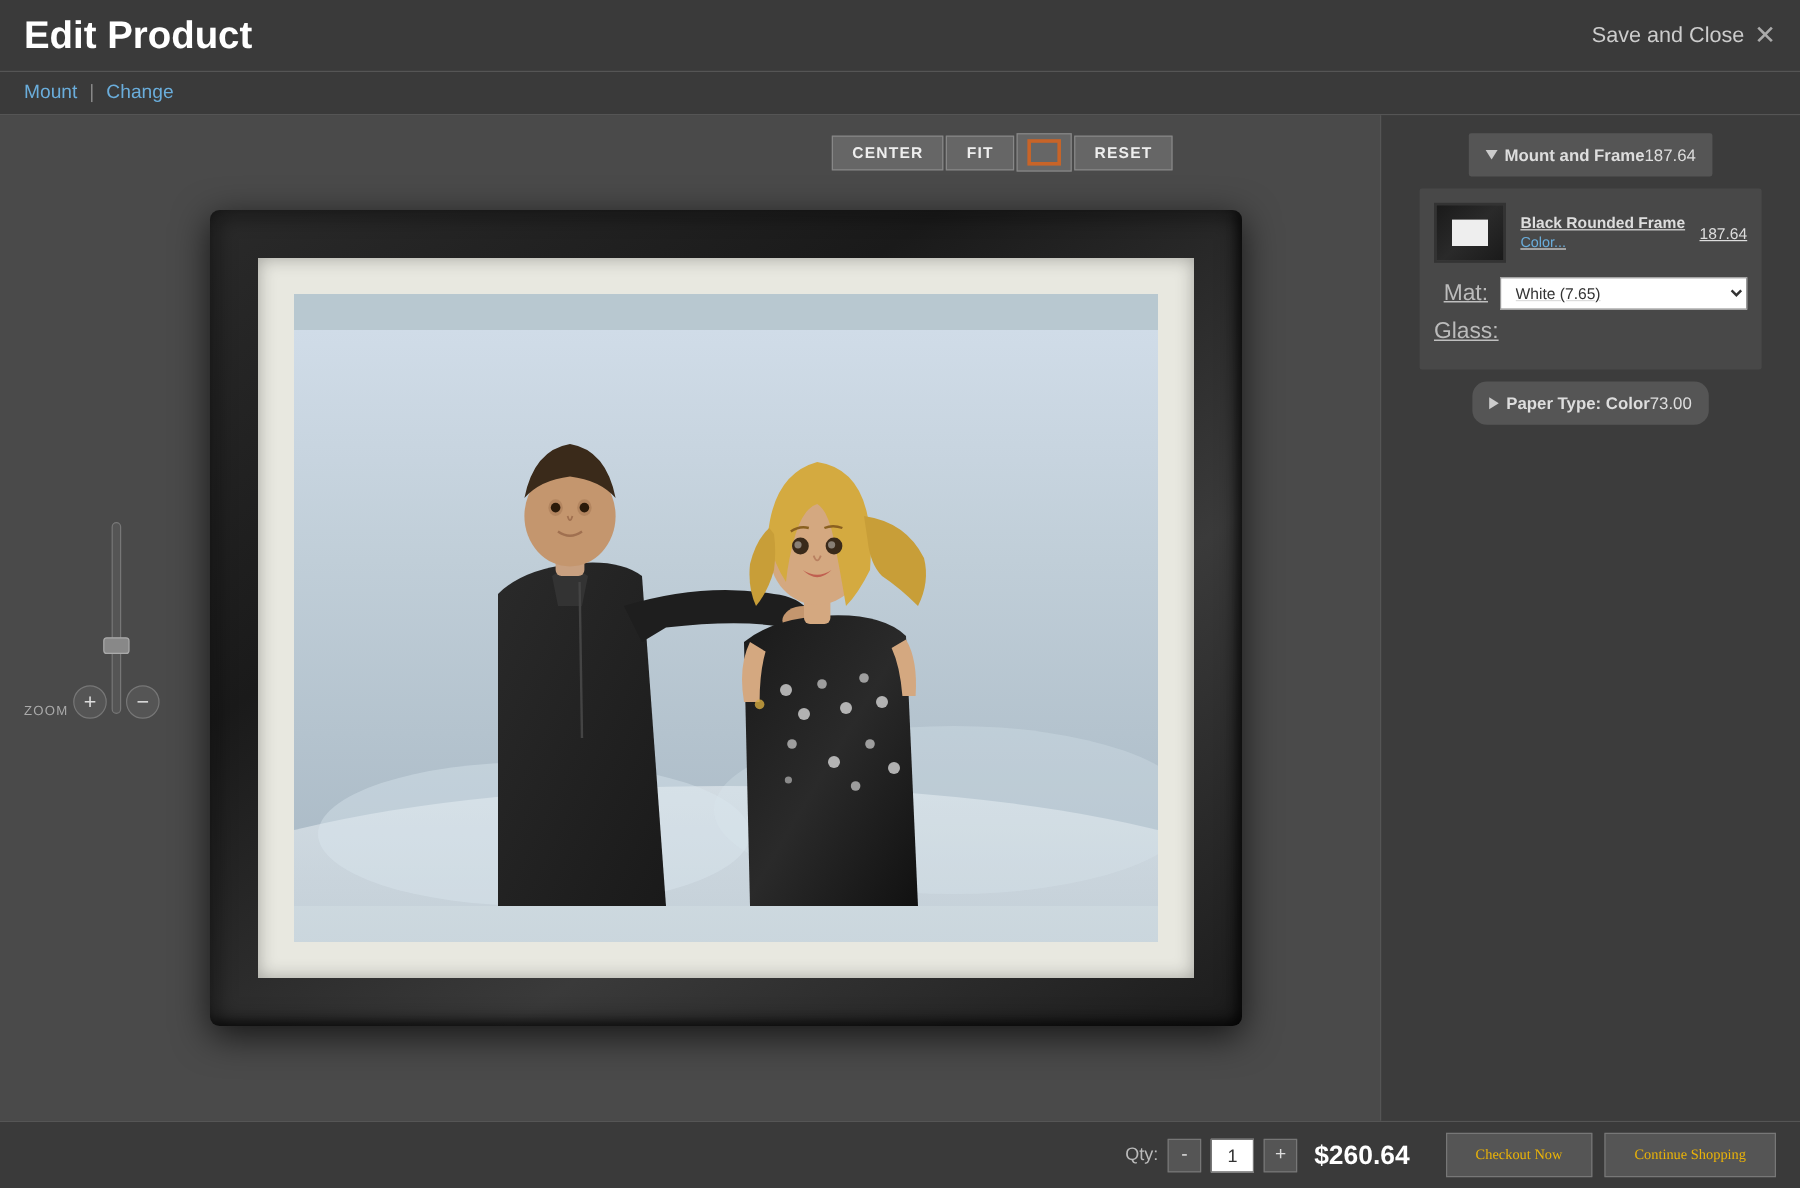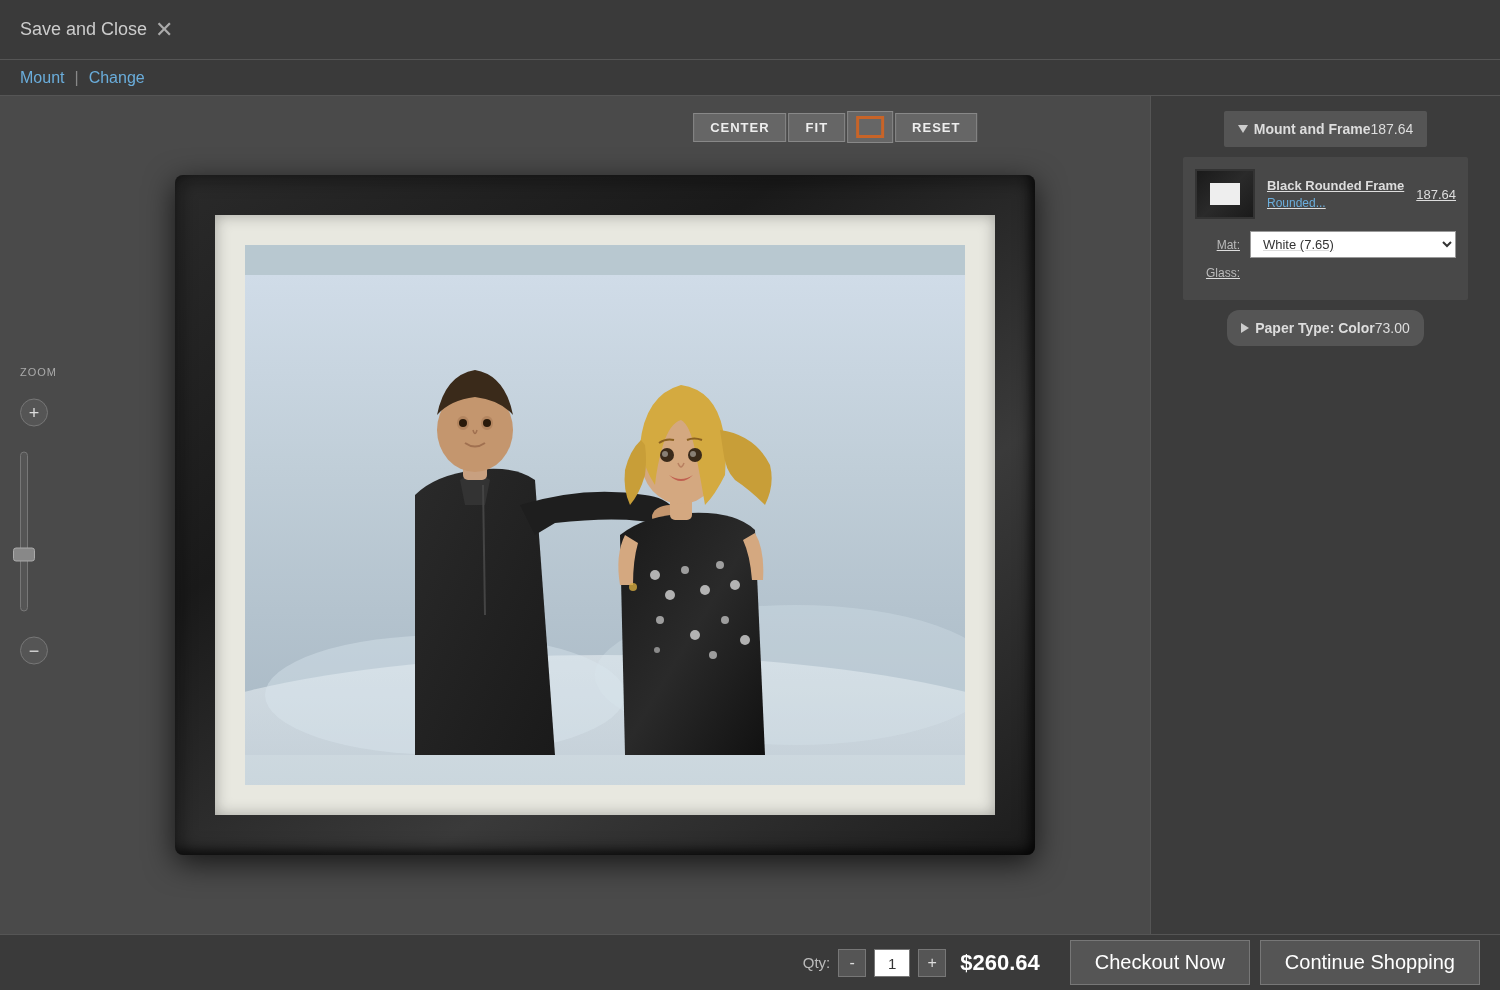--- a/index.html
+++ b/index.html
@@ -120,23 +120,23 @@
       position: relative;
     }
 
     
     .zoom-control {
       position: absolute;
       left: 20px;
       top: 50%;
       transform: translateY(-50%);
       display: flex;
-      flex-direction: column;
-      align-items: flex-start;
-      gap: 21px;
+      flex-direction: row;
+      align-items: flex-end;
+      gap: 4px;
     }
     .zoom-label {
       font-size: 11px;
       color: #aaa;
       letter-spacing: 1px;
     }
     .zoom-btn {
       width: 28px;
       height: 28px;
       background: #555;
@@ -309,21 +309,21 @@
     }
 
     
     .form-row {
       display: flex;
       align-items: center;
       gap: 10px;
       margin-bottom: 8px;
     }
     .form-label {
-      font-size: 12px;
+      font-size: 19px;
       color: #bbb;
       text-align: right;
       min-width: 45px;
     }
     .form-select {
       flex: 1;
       background: #fff;
       border: 1px solid #999;
       color: #333;
       padding: 4px 8px;
@@ -391,30 +391,32 @@
     .total-price {
       font-size: 22px;
       font-weight: bold;
       color: #fff;
       margin-right: 20px;
     }
 
     .bottom-btn {
       background: #555;
       border: 1px solid #777;
-      color: #ffffff;
+      color: #eab308;
       padding: 10px 24px;
-      font-size: 20px;
-      cursor: pointer;
+      font-size: 12px;
+      cursor: pointer;
+      font-family: Liberation Serif, serif;
     }
   </style>
 </head>
 <body>
 
 <div class="header">
+  <span class="header-title">Edit Product</span>
   <button class="save-close-btn">
     <span>Save and Close</span>
     <span class="x-icon">✕</span>
   </button>
 </div>
 
 <div class="sub-header">
   <a href="#">Mount</a>
   <span class="separator">|</span>
   <a href="#">Change</a>
@@ -562,21 +564,21 @@
       <span class="section-price">187.64</span>
     </div>
 
     <div class="section-body">
       <div class="frame-item">
         <div class="frame-thumb">
           <div class="frame-thumb-inner"></div>
         </div>
         <div class="frame-info">
           <div class="frame-name">Black Rounded Frame</div>
-          <a class="frame-change-link" href="#">Rounded...</a>
+          <a class="frame-change-link" href="#">Color...</a>
         </div>
         <span class="frame-price">187.64</span>
       </div>
 
       <div class="form-row">
         <span class="form-label">Mat:</span>
         <select class="form-select">
           <option>White (7.65)</option>
           <option>Black (7.65)</option>
           <option>Cream (7.65)</option>

